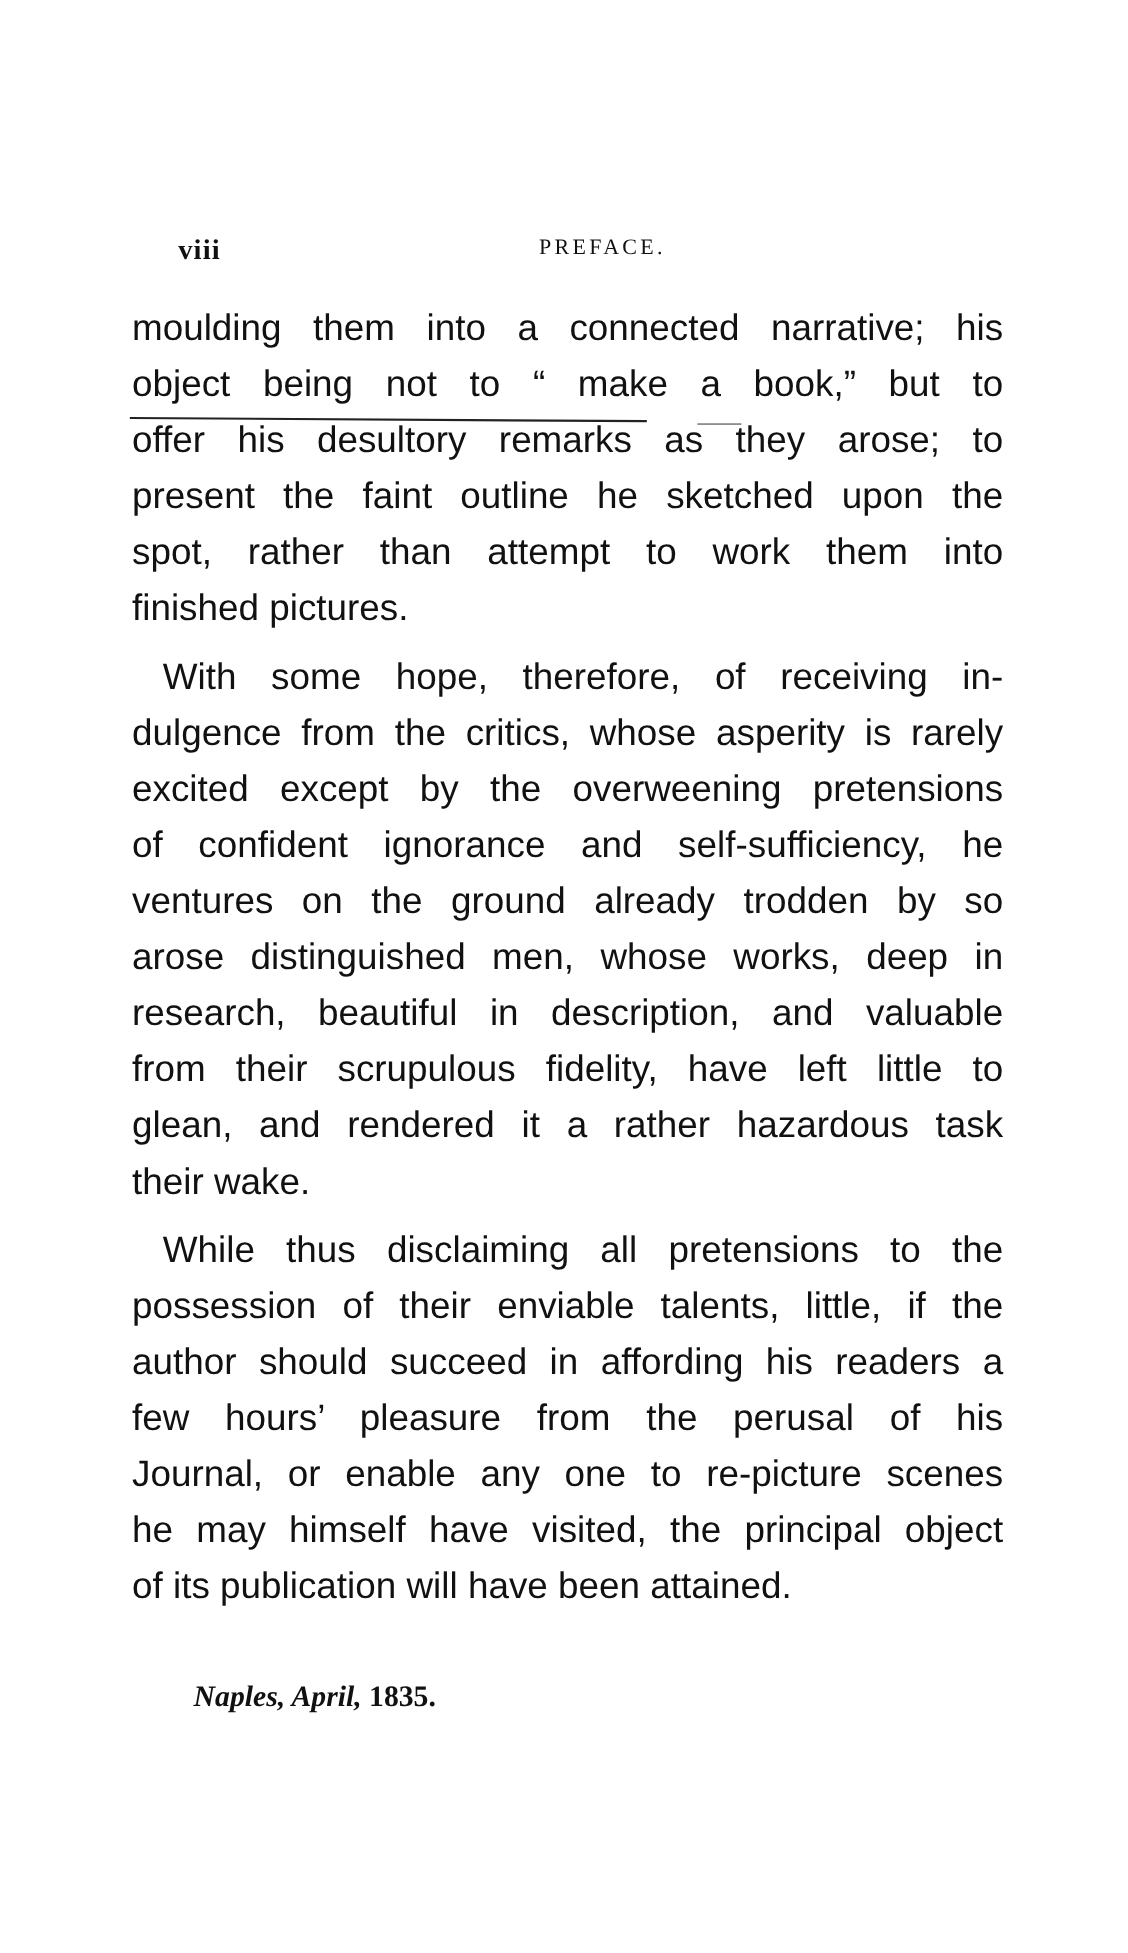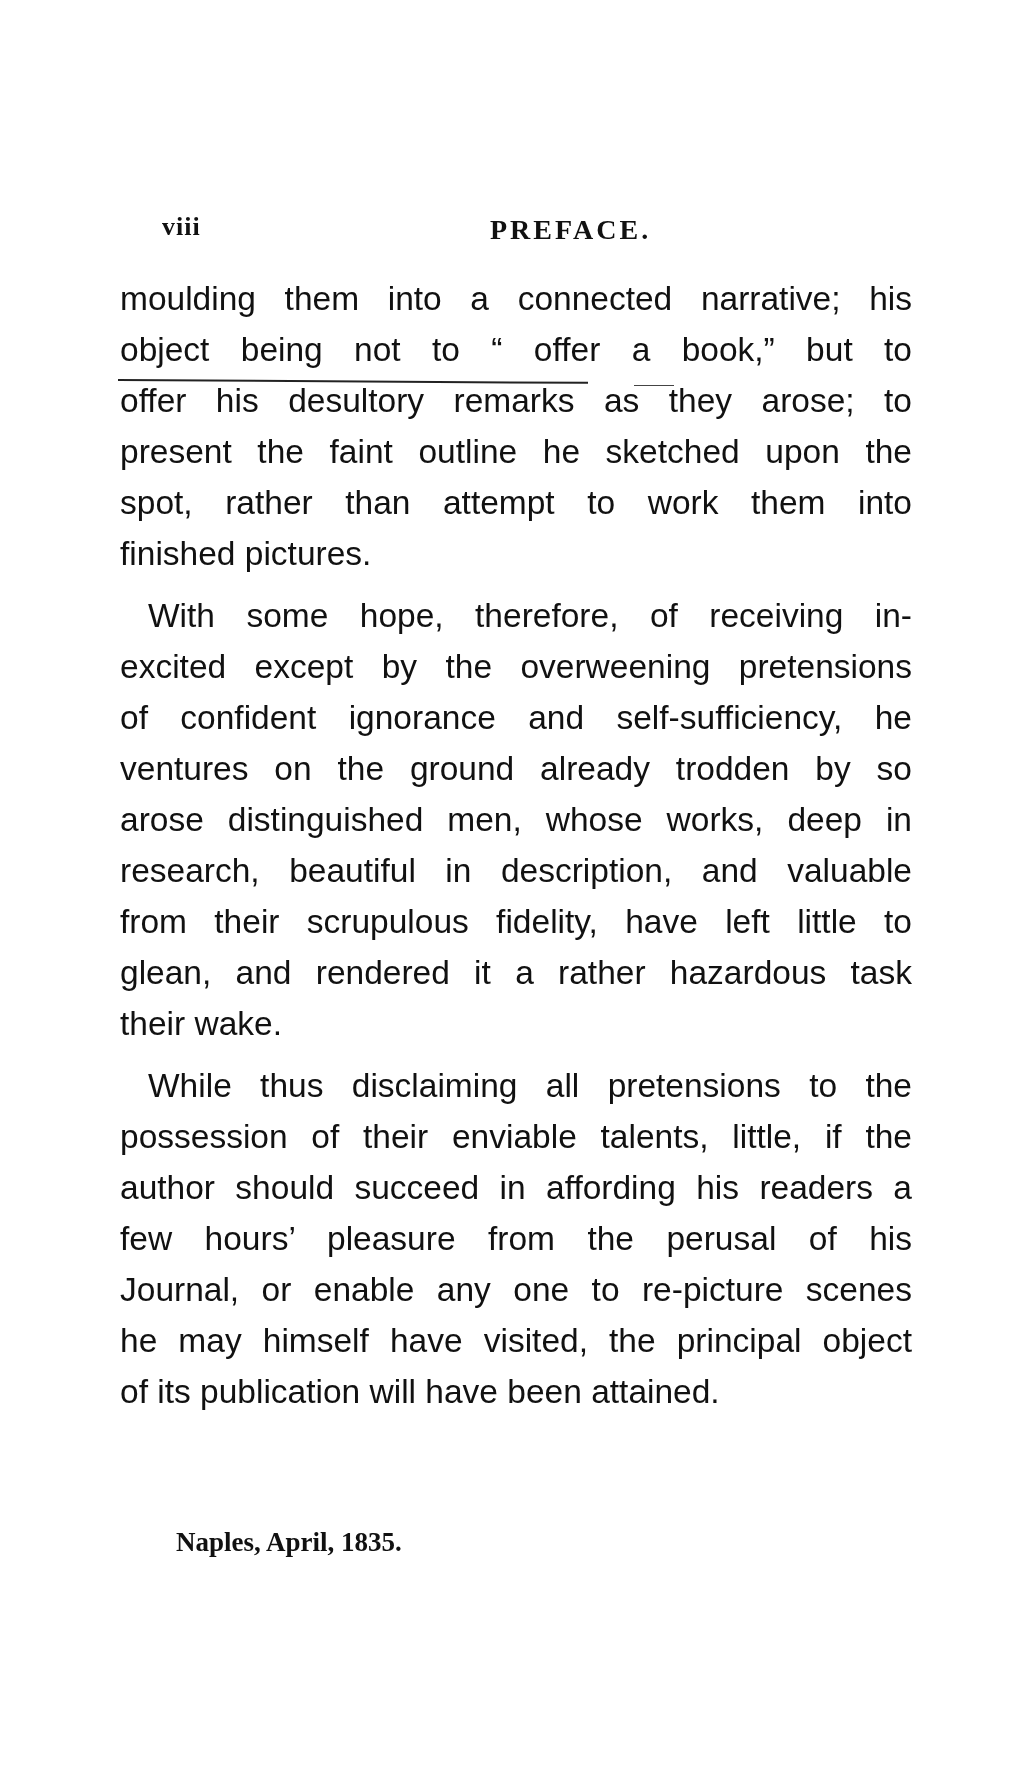--- a/index.html
+++ b/index.html
@@ -35,22 +35,22 @@
       left: 2px;
       top: 0;
       font-size: 26px;
       font-weight: bold;
       letter-spacing: 1px;
     }
     .head-title {
       position: absolute;
       left: 330px;
       top: 2px;
-      font-size: 28px;
-      font-weight: bold;
+      font-size: 20px;
+      font-weight: normal;
       letter-spacing: 3px;
     }
     .text-block {
       position: absolute;
       left: 120px;
       top: 273px;
       width: 792px;
       font-family: Liberation Sans, sans-serif;
       font-size: 33.5px;
       line-height: 51px;
@@ -92,20 +92,21 @@
       background: #444444;
     }
     .signature {
       position: absolute;
       left: 176px;
       top: 1527px;
       font-family: "Liberation Serif", serif;
       font-size: 27px;
     }
     .signature .place {
+      font-style: italic;
       font-weight: bold;
       text-align: right;
     }
     .signature .year {
       font-weight: bold;
     }
   </style>
 </head>
 <body>
 
@@ -116,31 +117,32 @@
     <span class="head-title">PREFACE.</span>
   </div>
 
   <div class="pen-mark"></div>
   <div class="pen-mark-2"></div>
 
   <div class="text-block">
 
     <div>
       <span class="line">moulding them into a connected narrative; his</span>
-      <span class="line">object being not to “ offer a book,” but to</span>
+      <span class="line">object being not to “ make a book,” but to</span>
       <span class="line">offer his desultory remarks as they arose; to</span>
       <span class="line">present the faint outline he sketched upon the</span>
       <span class="line">spot, rather than attempt to work them into</span>
       <span class="line last">finished pictures.</span>
     </div>
 
     <div class="para-gap"></div>
 
     <div>
       <span class="line indent">With some hope, therefore, of receiving in-</span>
+      <span class="line">dulgence from the critics, whose asperity is rarely</span>
       <span class="line">excited except by the overweening pretensions</span>
       <span class="line">of confident ignorance and self-sufficiency, he</span>
       <span class="line">ventures on the ground already trodden by so</span>
       <span class="line">arose distinguished men, whose works, deep in</span>
       <span class="line">research, beautiful in description, and valuable</span>
       <span class="line">from their scrupulous fidelity, have left little to</span>
       <span class="line">glean, and rendered it a rather hazardous task</span>
       <span class="line last">their wake.</span>
     </div>
 

